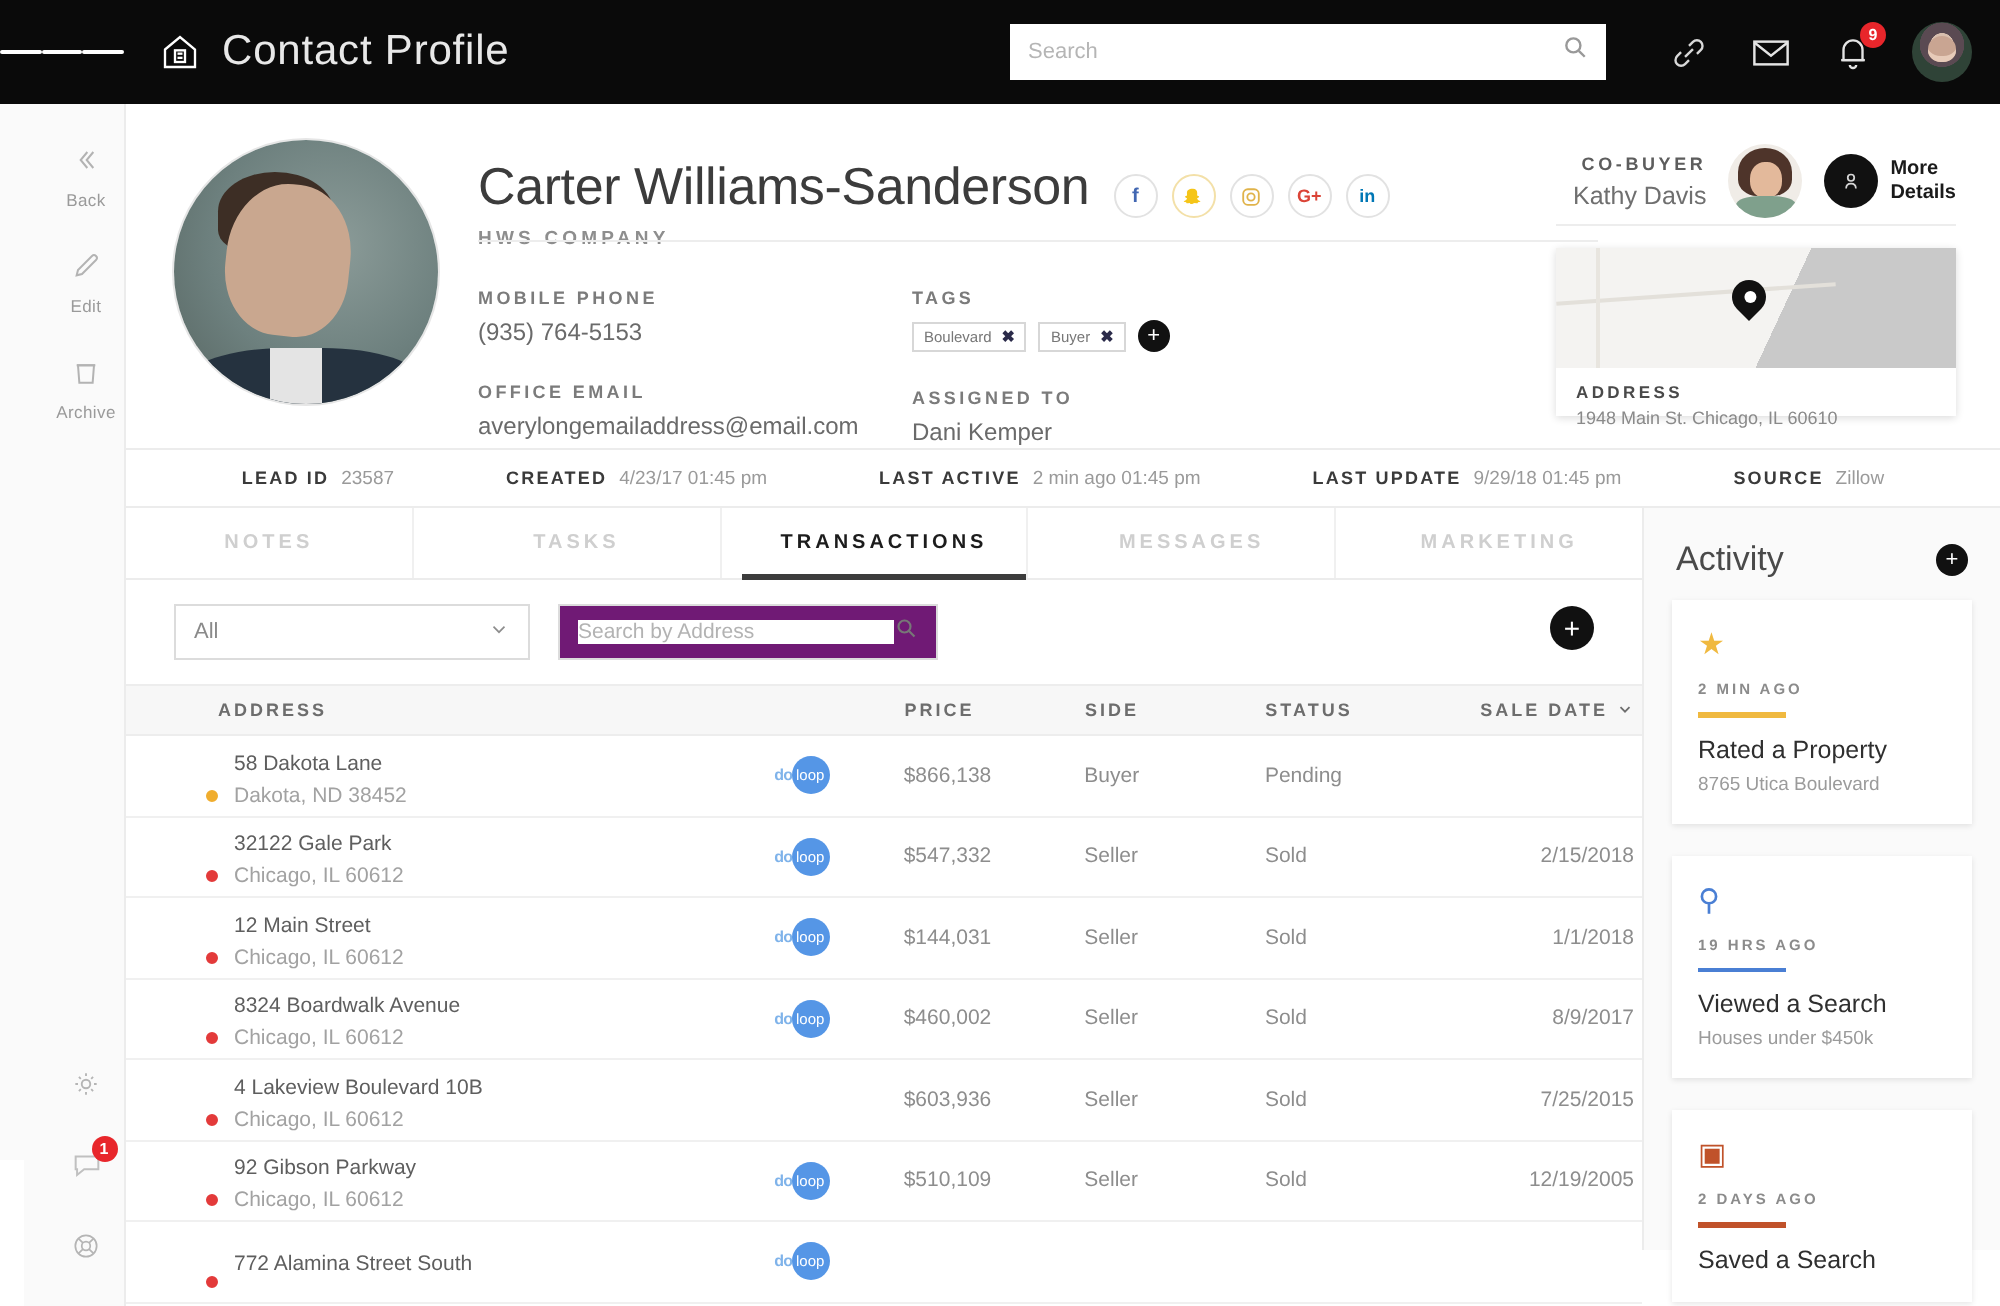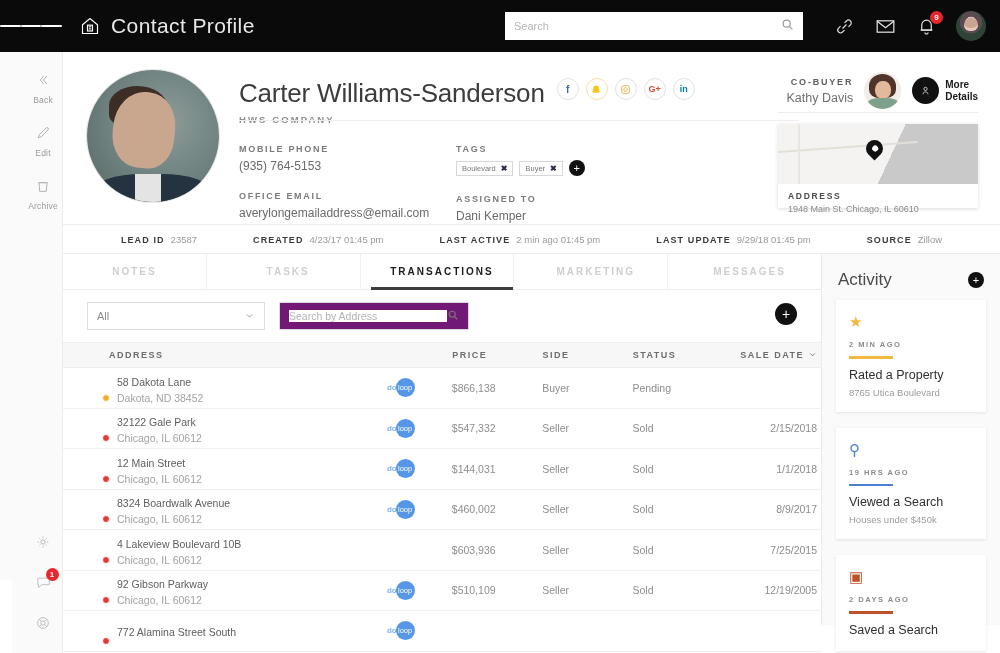--- a/index.html
+++ b/index.html
@@ -73,21 +73,21 @@
   .photo {
     position: absolute; left: 24px; top: 18px; width: 132px; height: 132px; border-radius: 50%;
     background: radial-gradient(ellipse at 60% 40%, #8c9c99 0%, #6d807e 55%, #55635f 100%);
     overflow: hidden; box-shadow: 0 0 0 1px #e6e6e6;
   }
   .photo .head { position: absolute; left: 26px; top: 22px; width: 62px; height: 76px; background: #c9a78f; border-radius: 48% 46% 40% 44%; transform: rotate(6deg); }
   .photo .hair { position: absolute; left: 22px; top: 16px; width: 58px; height: 40px; background: #3d2e25; border-radius: 50% 52% 30% 28%; }
   .photo .suit { position: absolute; left: 6px; top: 104px; width: 118px; height: 40px; background: #25323f; border-radius: 42% 42% 0 0; }
   .photo .shirt2 { position: absolute; left: 48px; top: 104px; width: 26px; height: 40px; background: #e4e4e4; }
 
-  .name-row { margin-left: 176px; padding-top: 10px; display: flex; align-items: flex-start; gap: 12px; }
+  .name-row { margin-left: 176px; padding-top: 10px; display: flex; align-items: flex-end; gap: 12px; }
   .contact-name { font-size: 26px; font-weight: 300; color: #3c3c3c; letter-spacing: -.2px; }
   .socials { display: flex; gap: 7px; align-items: center; }
   .soc { width: 22px; height: 22px; border-radius: 50%; border: 1px solid #e2e2e2; display: flex; align-items: center; justify-content: center; font-size: 10px; font-weight: bold; cursor: pointer; background: #fff; }
   .soc.fb { color: #4267b2; }
   .soc.snap { color: #f5c518; border-color: #f3e0a8; }
   .soc.ig { color: #e0b34a; }
   .soc.gp { color: #db4437; font-size: 9px; }
   .soc.li { color: #0077b5; font-size: 9px; }
   .company { margin-left: 176px; margin-top: 5px; font-size: 9.5px; letter-spacing: 2.1px; color: #8e8e8e; font-weight: bold; }
 
@@ -437,22 +437,22 @@
       </span>
     </div>
 
     <div class="body">
 
       <div class="left-col">
         <div class="tabs">
           <div class="tab">NOTES</div>
           <div class="tab">TASKS</div>
           <div class="tab active">TRANSACTIONS</div>
+          <div class="tab">MESSAGES</div>
           <div class="tab">MARKETING</div>
-          <div class="tab">MESSAGES</div>
         </div>
 
         <div class="filterbar">
           <div class="select">
             <span>All</span>
             <span>
               <svg viewBox="0 0 24 24" width="11" height="11" fill="none" stroke="#8d8d8d" stroke-width="1.8">
                   <path d="M6 9.5 12 15.5 18 9.5"></path>
                 </svg>
             </span>

